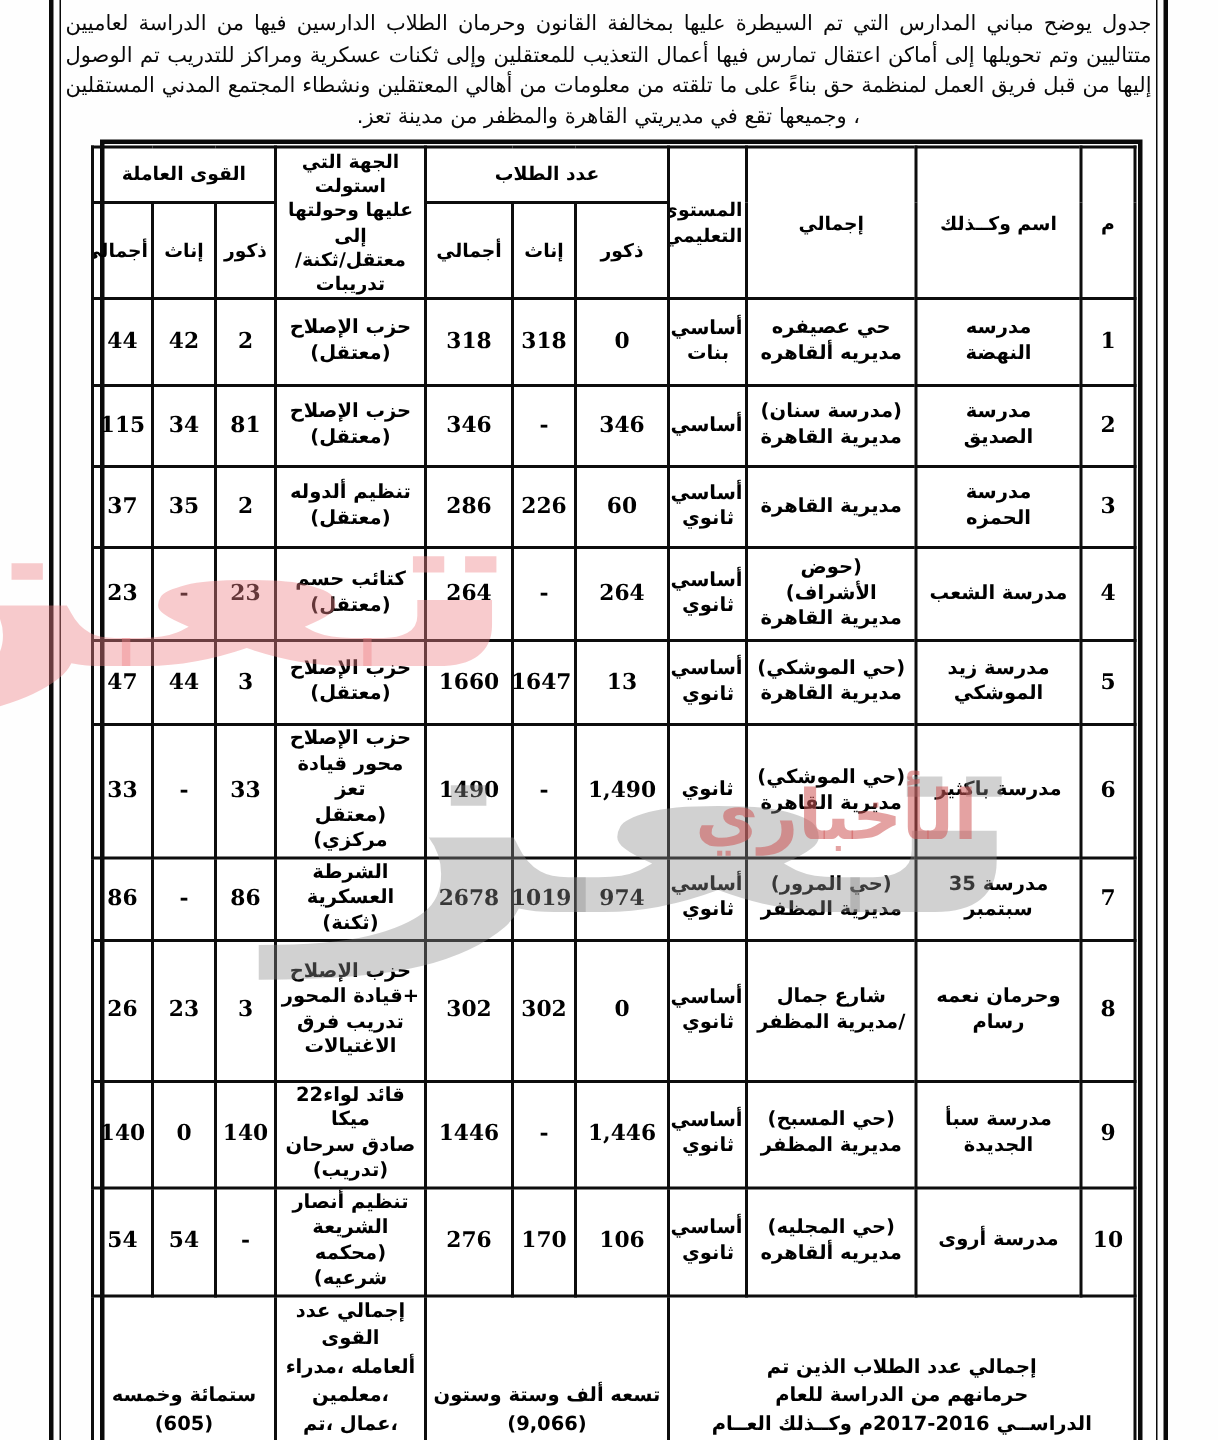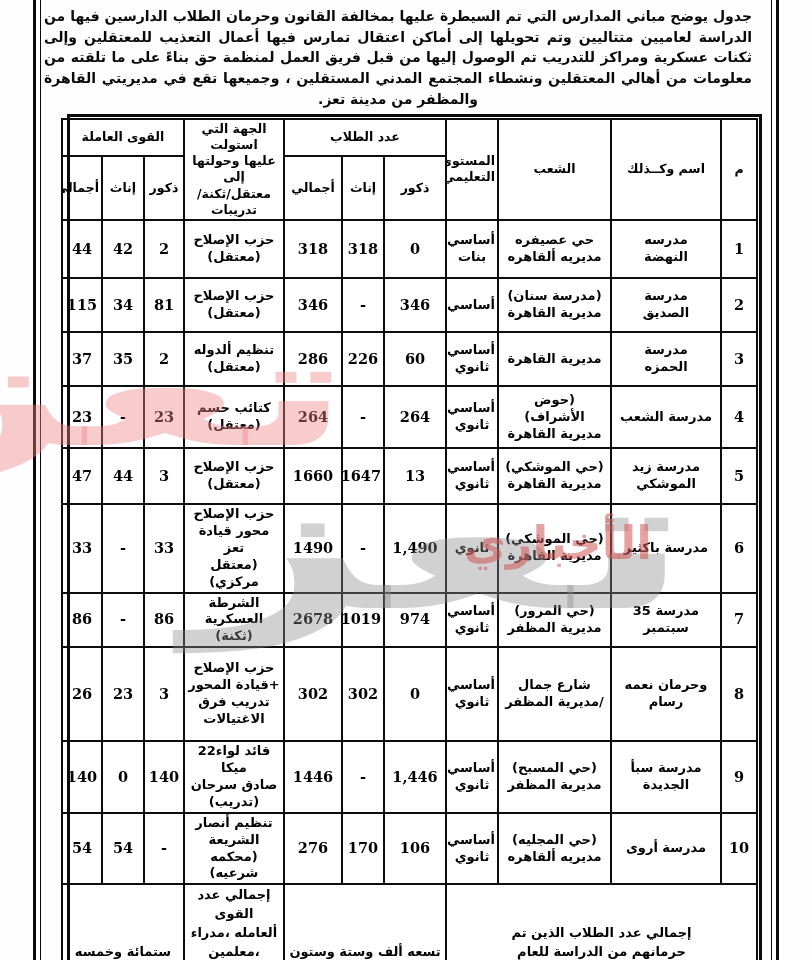--- a/index.html
+++ b/index.html
@@ -6,22 +6,22 @@
   body{width:812px;height:960px;font-family:"DejaVu Sans",sans-serif;color:#000;}
   .page{position:relative;width:812px;height:960px;overflow:hidden;direction:rtl;background:#fefefe;}
 
   
   .frame{position:absolute;top:0;bottom:0;width:0;}
   .frame-right{right:33px;border-right:3px solid #0a0a0a;border-left:1px solid #0a0a0a;width:4px;}
   .frame-left{left:33px;border-left:3px solid #0a0a0a;border-right:1px solid #0a0a0a;width:4px;}
 
   
   .intro{
-    margin:6px 60px 4px 44px;
-    font-size:14px;font-weight:bold;line-height:1.48;
+    margin:6px 44px 4px 44px;
+    font-size:14px;font-weight:normal;line-height:1.48;
     text-align:justify;text-align-last:center;
     color:#090909;
   }
 
   
   .table-wrap{
     margin:2px 50px 0 0;
     width:695px;
     border:3px solid #0a0a0a;
     padding:1px;
@@ -93,21 +93,21 @@
         <col class="c-entity">
           <col class="c-wfm">
           <col class="c-wff">
           <col class="c-wft">
       </colgroup>
 
       <tbody>
           <tr style="height:22px">
         <th rowspan="2">م</th>
         <th rowspan="2">اسم وكــذلك</th>
-        <th rowspan="2">الشعب</th>
+        <th rowspan="2">إجمالي</th>
         <th rowspan="2">المستوى
 التعليمي</th>
         <th colspan="3">عدد الطلاب</th>
         <th rowspan="2">الجهة التي استولت
 عليها وحولتها إلى
 معتقل/ثكنة/ تدريبات</th>
         <th colspan="3">القوى العاملة</th>
       </tr>
       <tr style="height:38px">
         <th>ذكور</th>

